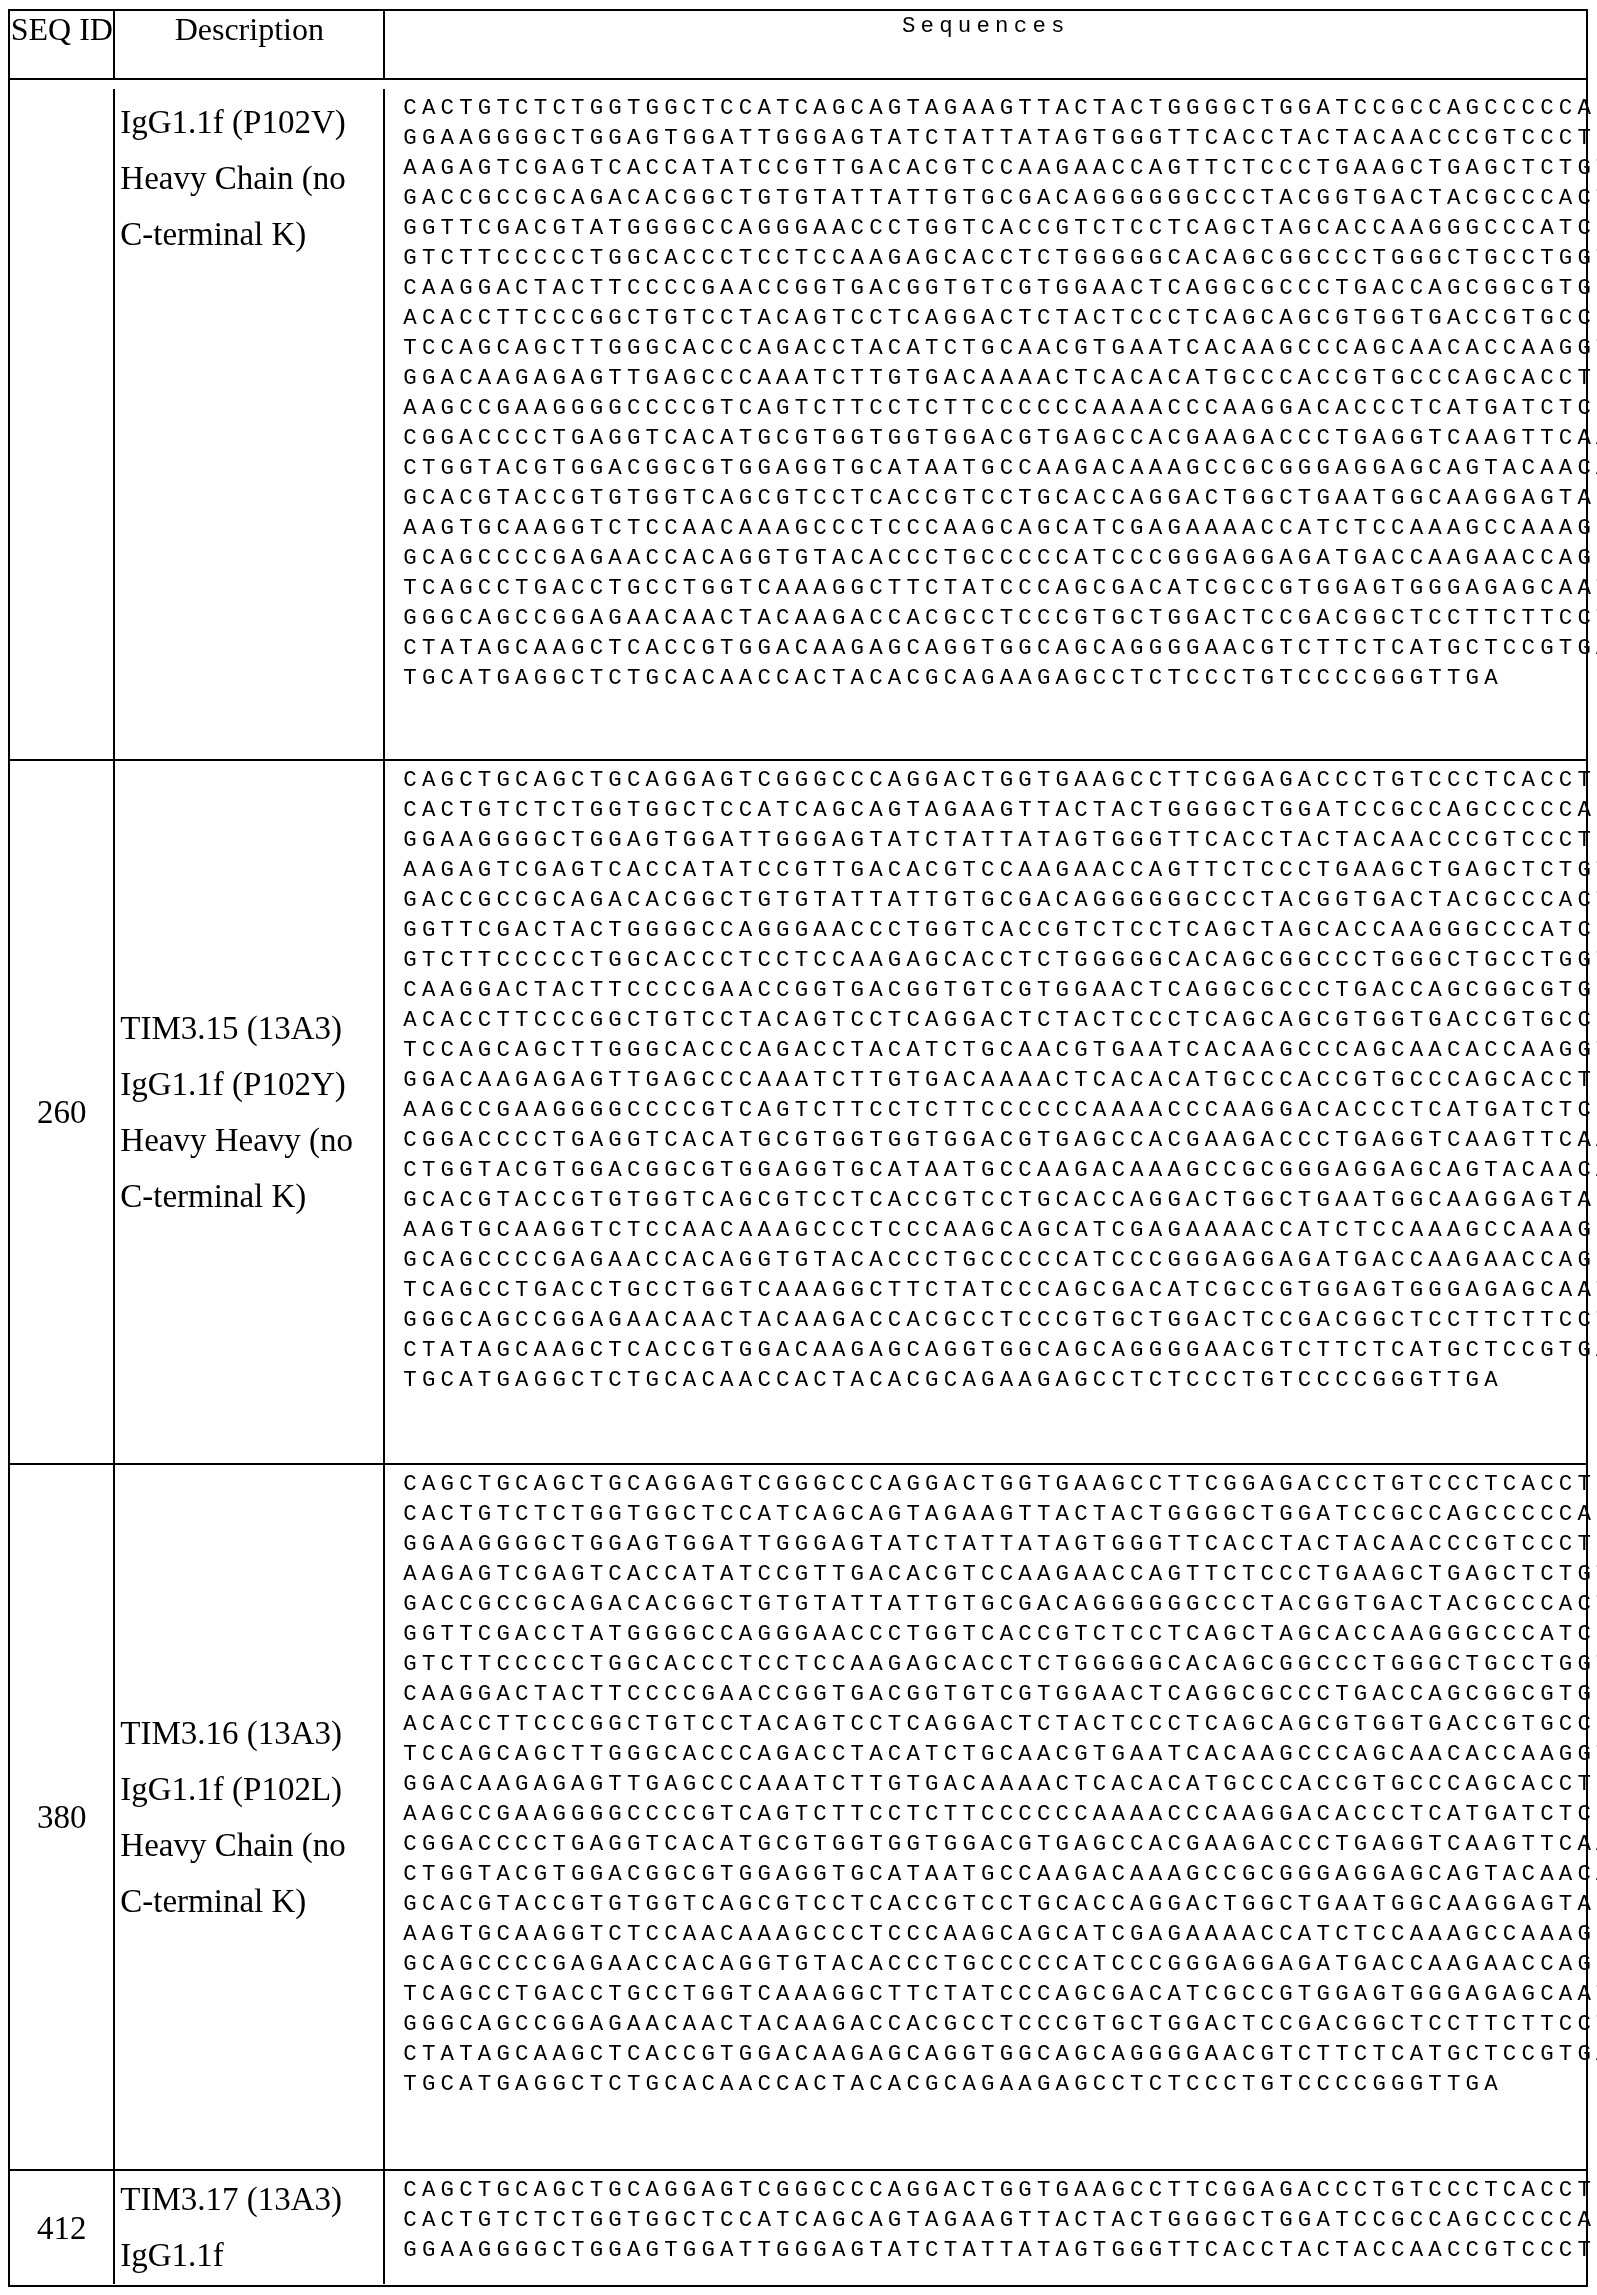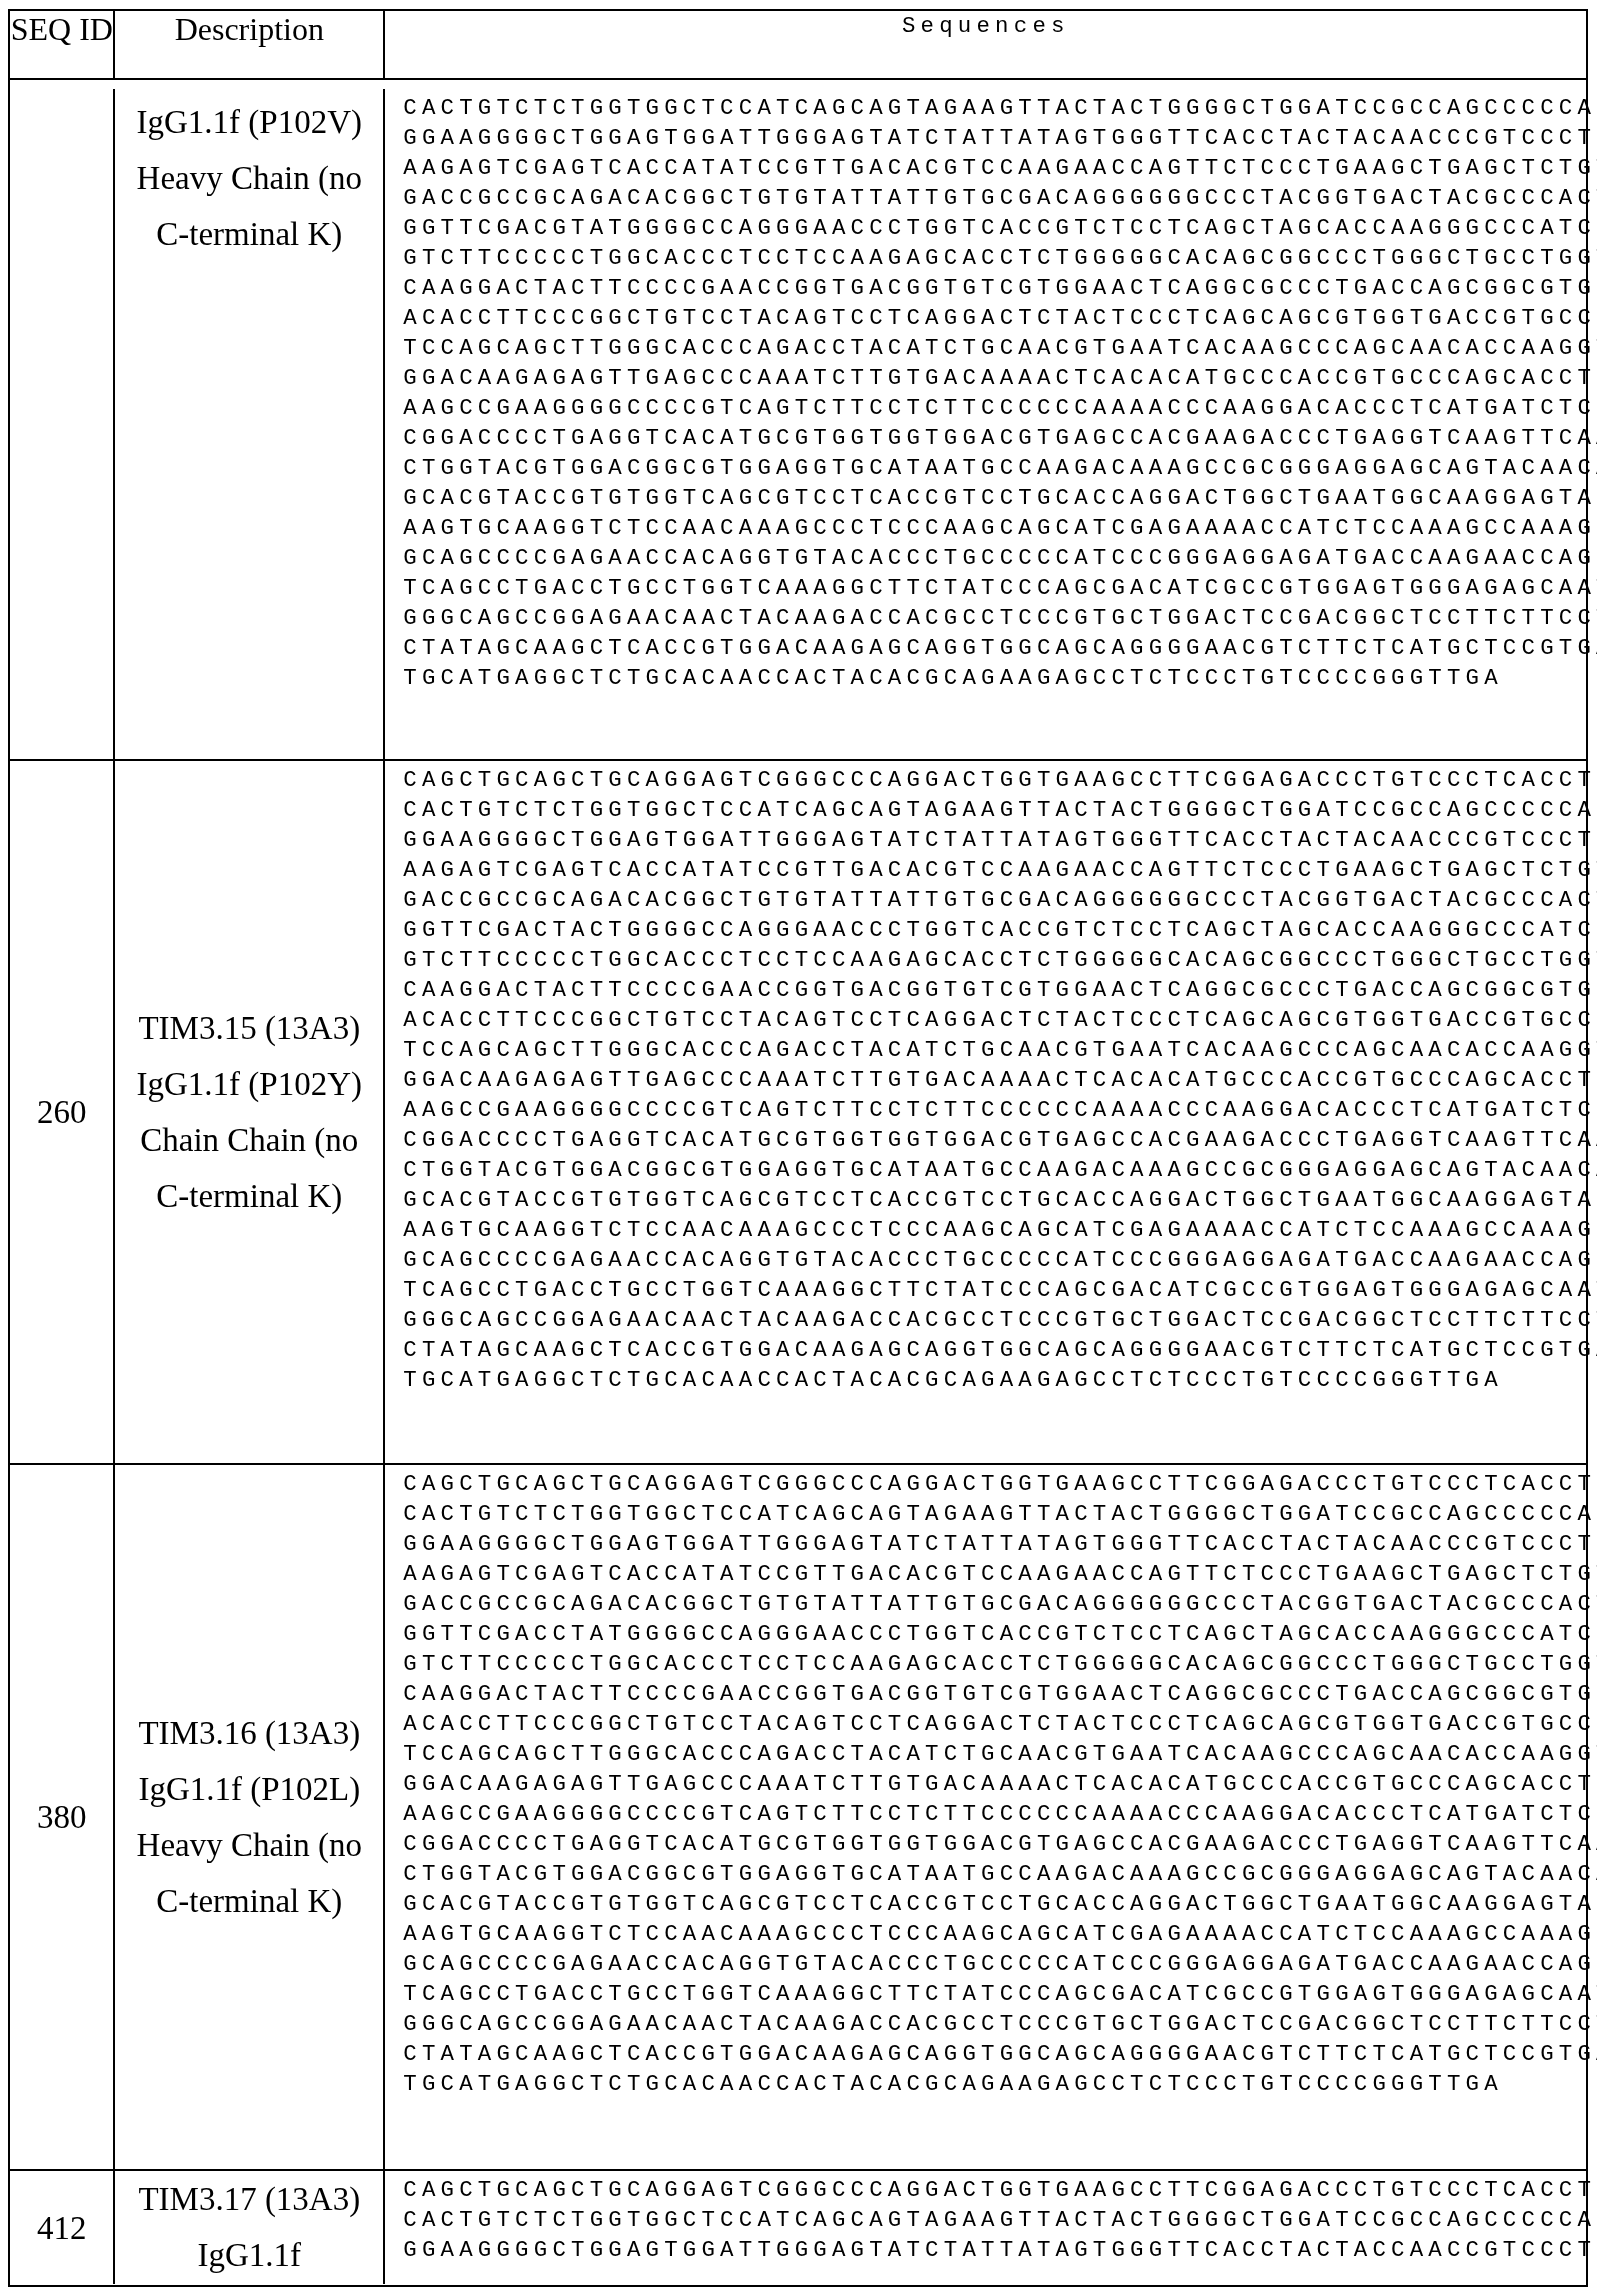--- a/index.html
+++ b/index.html
@@ -20,21 +20,21 @@
     font-size: 32px; line-height: 33px; text-align: center; padding-top: 1.7px;
   }
   .hdr-seq {
     font-size: 22.4px; letter-spacing: 5.2px; text-align: center; padding-top: 3.3px; line-height: 25px;
   }
   .id-val {
     position: absolute; left: 0; right: 0; top: 50%; transform: translateY(-50%);
     text-align: center; font-size: 33px; line-height: 37px;
   }
   .desc-val {
-    text-align: center; font-size: 33px; line-height: 56px; padding: 0 17px; white-space: pre-line;
+    text-align: left; font-size: 33px; line-height: 56px; padding: 0 5px; white-space: pre-line;
   }
   .desc-top { position: absolute; left: 0; right: 0; top: 5px; }
   .desc-mid { position: absolute; left: 0; right: 0; top: 50%; transform: translateY(-50%); }
   .seq-lines { position: absolute; left: 18px; top: 4.2px; }
   .seq-line {
     font-size: 22.4px; letter-spacing: 5.2px; line-height: 30px; height: 30px; white-space: pre;
   }
 </style>
 </head>
 <body>
@@ -82,21 +82,21 @@
     </div>
   </div>
 
   <div class="row" style="top:750px; height:704px;">
     <div class="cell c-id">
       <div class="id-val serif">260</div>
     </div>
     <div class="cell c-desc">
       <div class="desc-val serif desc-mid">TIM3.15 (13A3)
 IgG1.1f (P102Y)
-Chain Chain (no
+Heavy Heavy (no
 C-terminal K)</div>
     </div>
     <div class="cell c-seq">
       <div class="seq-lines mono">
           <div class="seq-line">CAGCTGCAGCTGCAGGAGTCGGGCCCAGGACTGGTGAAGCCTTCGGAGACCCTGTCCCTCACCTG</div>
           <div class="seq-line">CACTGTCTCTGGTGGCTCCATCAGCAGTAGAAGTTACTACTGGGGCTGGATCCGCCAGCCCCCAG</div>
           <div class="seq-line">GGAAGGGGCTGGAGTGGATTGGGAGTATCTATTATAGTGGGTTCACCTACTACAACCCGTCCCTC</div>
           <div class="seq-line">AAGAGTCGAGTCACCATATCCGTTGACACGTCCAAGAACCAGTTCTCCCTGAAGCTGAGCTCTGT</div>
           <div class="seq-line">GACCGCCGCAGACACGGCTGTGTATTATTGTGCGACAGGGGGGCCCTACGGTGACTACGCCCACT</div>
           <div class="seq-line">GGTTCGACTACTGGGGCCAGGGAACCCTGGTCACCGTCTCCTCAGCTAGCACCAAGGGCCCATCG</div>

